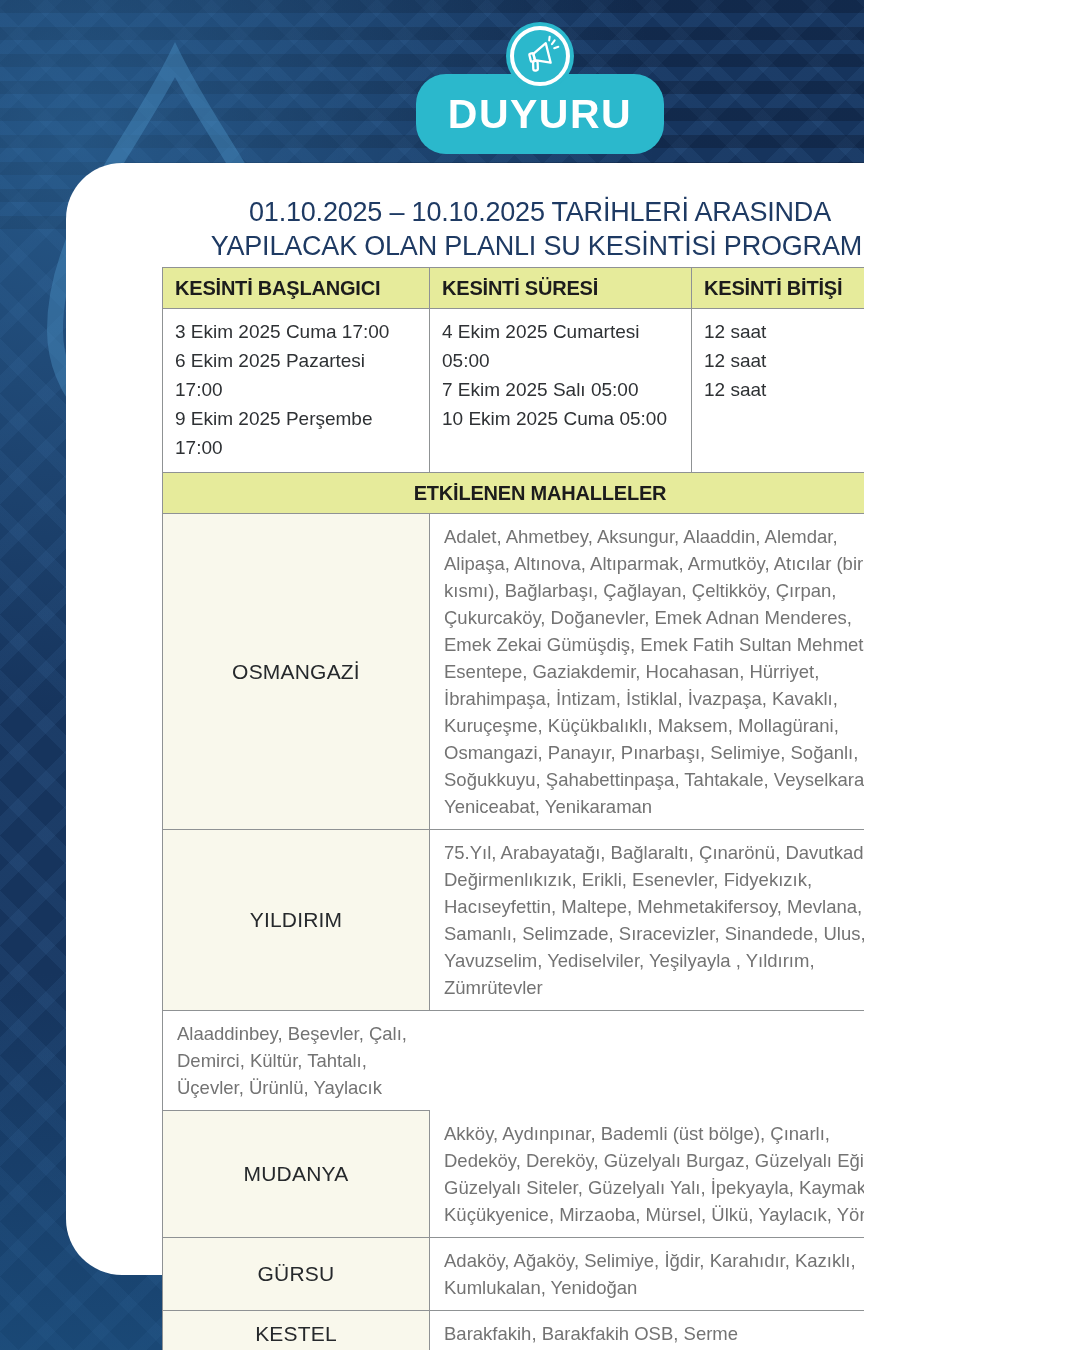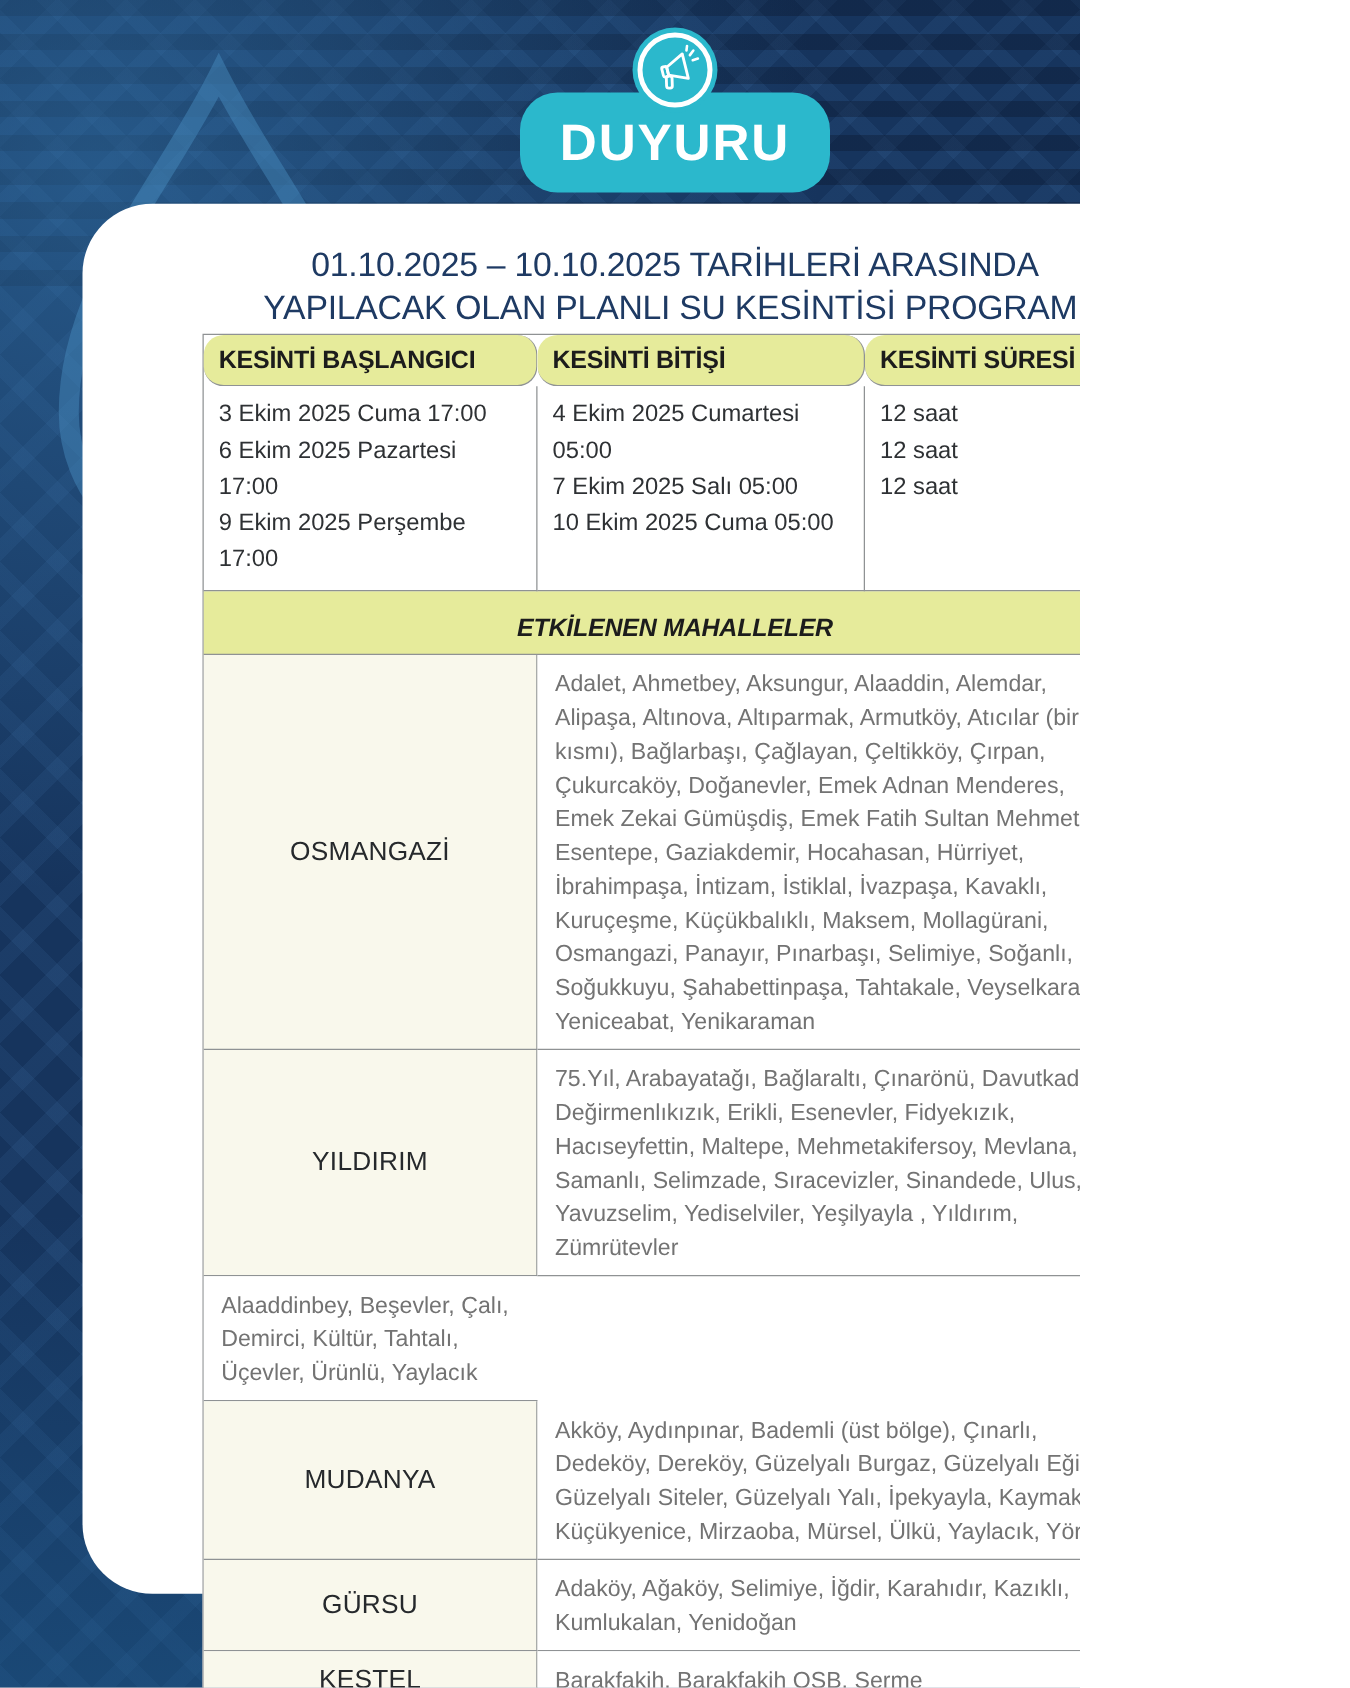--- a/index.html
+++ b/index.html
@@ -24,27 +24,27 @@
   .badge-ring { position:absolute; inset:4px; border:4px solid #ffffff; border-radius:50%; }
 
   
   .card { position:absolute; left:66px; top:163px; width:948px; height:1112px; background:#ffffff; border-radius:56px; z-index:1; }
   .title { margin:32px auto 0; text-align:center; color:#1e3a63; font-weight:400; font-size:27px; line-height:34px; letter-spacing:-0.2px; }
 
   
   .table { position:absolute; left:96px; top:104px; width:756px; border:1.5px solid #8f9294; background:#ffffff; }
   .thead, .sched { display:grid; grid-template-columns:267px 262px 224px; }
   .th { background:#e6eb9b; border-right:1.5px solid #8f9294; border-bottom:1.5px solid #8f9294;
-        font-weight:800; font-size:20px; color:#1c1c1c; padding:9px 0 8px 12px; letter-spacing:-0.2px;border-radius:16px; }
+        font-weight:800; font-size:20px; color:#1c1c1c; padding:9px 0 8px 12px; letter-spacing:-0.2px; }
   .th:last-child { border-right:none; }
   .sched-cell { border-right:1.5px solid #8f9294; border-bottom:1.5px solid #8f9294;
                 padding:8px 14px 10px 12px; font-size:19px; line-height:29px; color:#2e3134; }
   .sched-cell:last-child { border-right:none; }
   .band { background:#e6eb9b; border-bottom:1.5px solid #8f9294; text-align:center;
-          font-weight:800; font-size:20px; color:#1c1c1c; padding:19px 0 8px; letter-spacing:-0.2px;font-style:italic; }
+          font-weight:800; font-size:20px; color:#1c1c1c; padding:9px 0 8px; letter-spacing:-0.2px; }
   .drow { display:grid; grid-template-columns:267px 486px; }
   .dname { background:#f9f8ec; border-right:1.5px solid #8f9294; border-bottom:1.5px solid #8f9294;
            display:flex; align-items:center; justify-content:center;
            font-weight:400; font-size:21px; color:#26292c; letter-spacing:0.2px; }
   .dlist { background:#ffffff; border-bottom:1.5px solid #8f9294;
            padding:9px 12px 9px 14px; font-size:18.5px; line-height:27px; color:#737373; }
   .drow:last-child .dname, .drow:last-child .dlist { border-bottom:none; }
   .r-osmangazi { min-height:288px; }
   .r-yildirim  { min-height:140px; }
   .r-nilufer   { min-height:64px; }
@@ -93,22 +93,22 @@
 
     <div class="title">
       <div>01.10.2025 – 10.10.2025 TARİHLERİ ARASINDA</div>
       <div>YAPILACAK OLAN PLANLI SU KESİNTİSİ PROGRAMI</div>
     </div>
 
     <div class="table">
 
       <div class="thead">
         <div class="th">KESİNTİ BAŞLANGICI</div>
+        <div class="th">KESİNTİ SÜRESİ</div>
         <div class="th">KESİNTİ BİTİŞİ</div>
-        <div class="th">KESİNTİ SÜRESİ</div>
       </div>
 
       <div class="sched">
         <div class="sched-cell">
           <div>3 Ekim 2025 Cuma 17:00</div>
           <div>6 Ekim 2025 Pazartesi 17:00</div>
           <div>9 Ekim 2025 Perşembe 17:00</div>
         </div>
         <div class="sched-cell">
           <div>4 Ekim 2025 Cumartesi 05:00</div>

